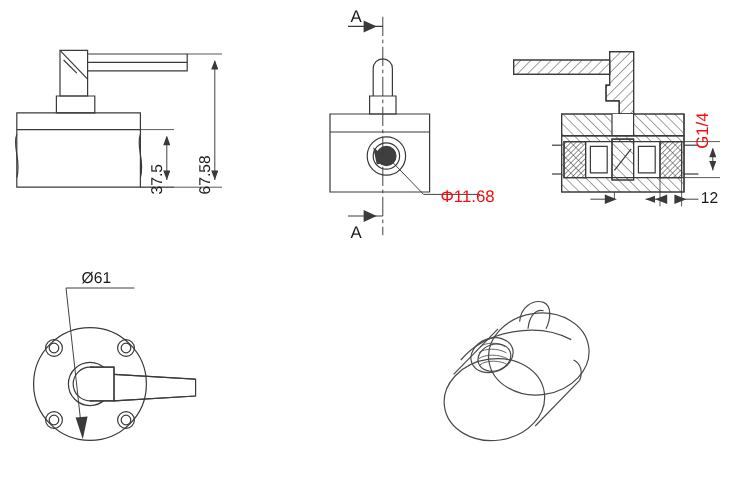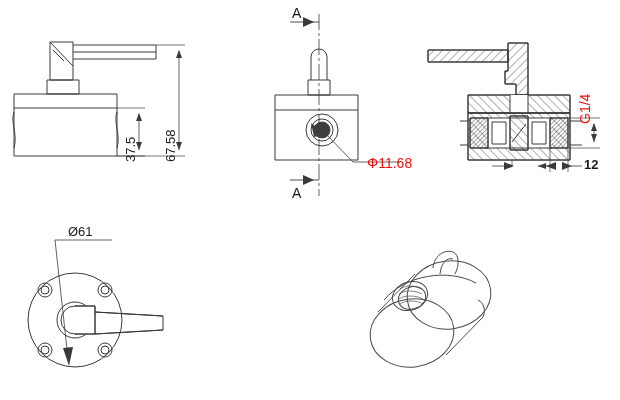--- a/index.html
+++ b/index.html
@@ -264,21 +264,21 @@
   </svg>
 
   <div class="dimtext vert" style="left:137px; top:149px;">37.5</div>
 
   <div class="dimtext vert" style="left:177px; top:149px;">67.58</div>
 
   <div class="dimtext red" style="left:367px; top:156px; font-size:14px;">Φ11.68</div>
 
   <div class="dimtext red vert" style="left:592px; top:110px; font-size:14px;">G1/4</div>
 
-  <div class="dimtext" style="left:584px; top:158px;font-weight:bold;">12</div>
+  <div class="dimtext" style="left:584px; top:158px;">12</div>
 
   <div class="dimtext" style="left:68px; top:225px;">Ø61</div>
 
   <div class="sectletter" style="left:292px; top:6px;">A</div>
 
   <div class="sectletter" style="left:292px; top:186px;">A</div>
 
 </div>
 
 </body></html>

